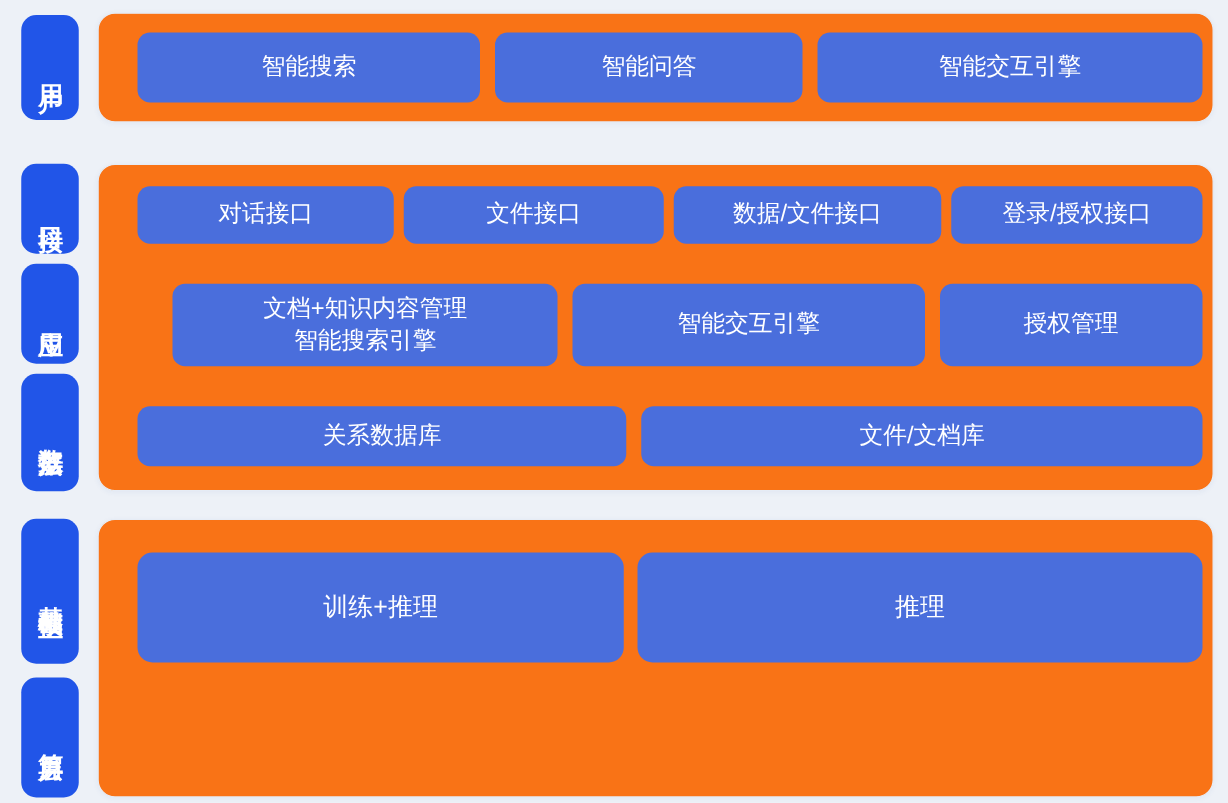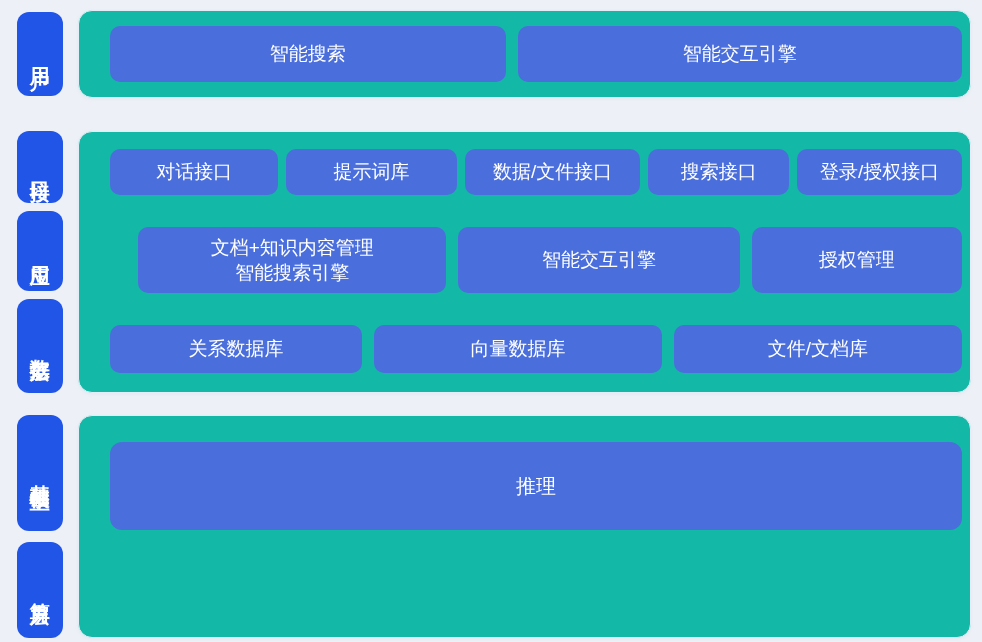--- a/index.html
+++ b/index.html
@@ -35,21 +35,21 @@
     box-sizing:border-box;
   }
   .chip-text{
     writing-mode:vertical-rl;
     text-orientation:upright;
     line-height:1.12;
     letter-spacing:2px;
   }
   .panel{
     flex:1 1 auto;min-width:0;
-    background:#14b8a6;
+    background:#f97316;
     border:1px solid #e6ecf5;
     border-radius:14px;
     box-shadow:0 1px 4px rgba(45,80,150,0.05);
     box-sizing:border-box;
     display:flex;flex-direction:column;
     justify-content:space-between;
   }
   .panel-user{padding:15px 8px 15px 31px;}
   .panel-mid{padding:17px 8px 19px 31px;gap:32px;}
   .panel-bottom{padding:26px 8px 20px 31px;}
@@ -83,70 +83,70 @@
 
   <section class="band band-user">
     <div class="chip-col single">
       <div class="chip" style="height:84px">
         <span class="chip-text">用户</span>
       </div>
     </div>
     <div class="panel panel-user">
       <div class="row row-1">
         <div class="box" style="flex-grow:275">智能搜索</div>
+        <div class="box" style="flex-grow:245">智能问答</div>
         <div class="box" style="flex-grow:310">智能交互引擎</div>
       </div>
     </div>
   </section>
 
   <section class="band band-mid">
     <div class="chip-col spread">
       <div class="chip" style="height:72px">
         <span class="chip-text">接口</span>
       </div>
       <div class="chip" style="height:80px">
         <span class="chip-text">应用</span>
       </div>
       <div class="chip" style="height:94px">
         <span class="chip-text">数据层</span>
       </div>
     </div>
     <div class="panel panel-mid">
       <div class="row row-a">
         <div class="box" style="flex-grow:170">对话接口</div>
-        <div class="box" style="flex-grow:172">提示词库</div>
+        <div class="box" style="flex-grow:172">文件接口</div>
         <div class="box" style="flex-grow:178">数据/文件接口</div>
-        <div class="box" style="flex-grow:140">搜索接口</div>
         <div class="box" style="flex-grow:166">登录/授权接口</div>
       </div>
       <div class="row row-b">
         <div class="box" style="flex-grow:251">
           <span class="ln">文档+知识内容管理</span>
           <span class="ln">智能搜索引擎</span>
         </div>
         <div class="box" style="flex-grow:228">智能交互引擎</div>
         <div class="box" style="flex-grow:168">授权管理</div>
       </div>
       <div class="row row-c">
         <div class="box" style="flex-grow:252">关系数据库</div>
-        <div class="box" style="flex-grow:290">向量数据库</div>
         <div class="box" style="flex-grow:290">文件/文档库</div>
       </div>
     </div>
   </section>
 
   <section class="band band-bottom">
     <div class="chip-col spread">
       <div class="chip" style="height:116px">
         <span class="chip-text">基础模型</span>
       </div>
       <div class="chip" style="height:96px">
         <span class="chip-text">算力层</span>
       </div>
     </div>
     <div class="panel panel-bottom">
       <div class="row row-e">
+        <div class="box big" style="flex-grow:390">训练+推理</div>
         <div class="box big" style="flex-grow:455">推理</div>
       </div>
     </div>
   </section>
 
 </div>
 
 </body></html>

